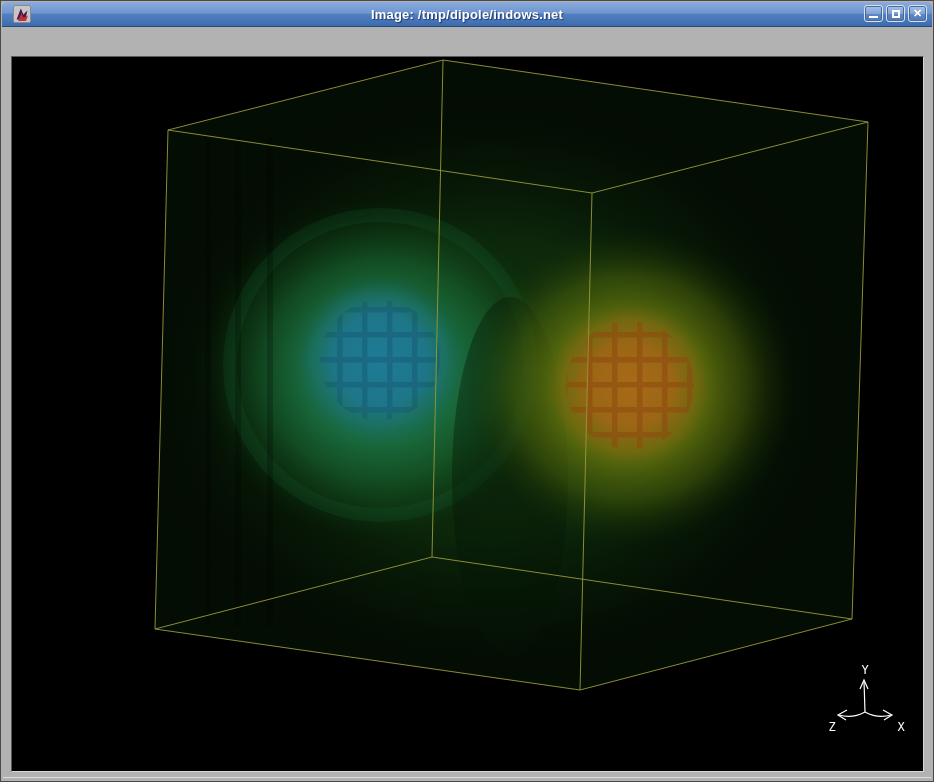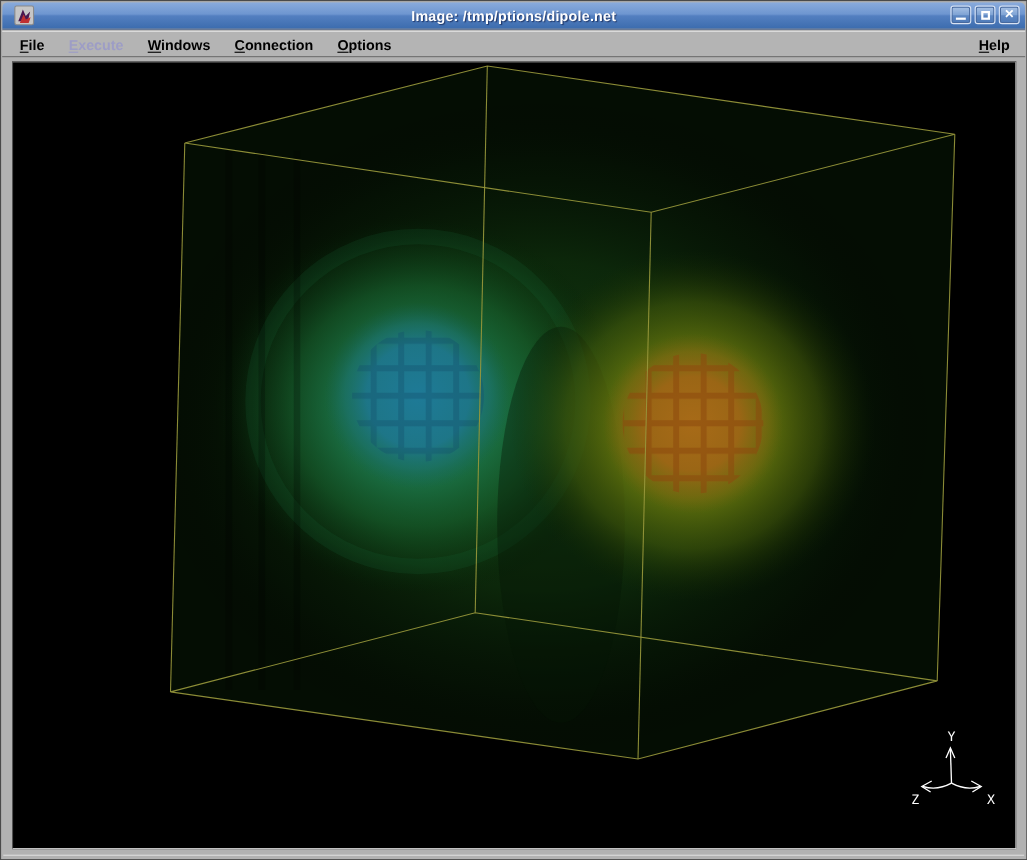--- a/index.html
+++ b/index.html
@@ -88,43 +88,34 @@
 </head>
 <body>
 
 <div class="window">
 
   <div class="titlebar">
     <div class="app-icon">
       <div class="glyph1"></div>
       <div class="glyph2"></div>
     </div>
-    <div class="title-text">Image: /tmp/ptions/dipole.net</div>
+    <div class="title-text">Image: /tmp/dipole/indows.net</div>
     <div class="win-buttons">
       <div class="win-btn" title="minimize">
         <span class="glyph-min"></span>
       </div>
       <div class="win-btn" title="maximize">
         <span class="glyph-max"></span>
       </div>
       <div class="win-btn" title="close">
         <span class="glyph-close">✕</span>
       </div>
     </div>
   </div>
 
-  <div class="menubar">
-    <div class="menu-item"><u>F</u>ile</div>
-    <div class="menu-item disabled"><u>E</u>xecute</div>
-    <div class="menu-item"><u>W</u>indows</div>
-    <div class="menu-item"><u>C</u>onnection</div>
-    <div class="menu-item"><u>O</u>ptions</div>
-    <div class="menu-spacer"></div>
-    <div class="menu-item help"><u>H</u>elp</div>
-  </div>
 
   <div class="viewport">
     <svg width="911" height="714" viewBox="0 0 911 714">
       <defs>
 
         <clipPath id="cubeClip">
           <polygon points="431,3 856,65 840,562 568,633 143,572 156,73"></polygon>
         </clipPath>
         <clipPath id="blueCoreClip">
             <circle cx="368" cy="303" r="60"></circle>

